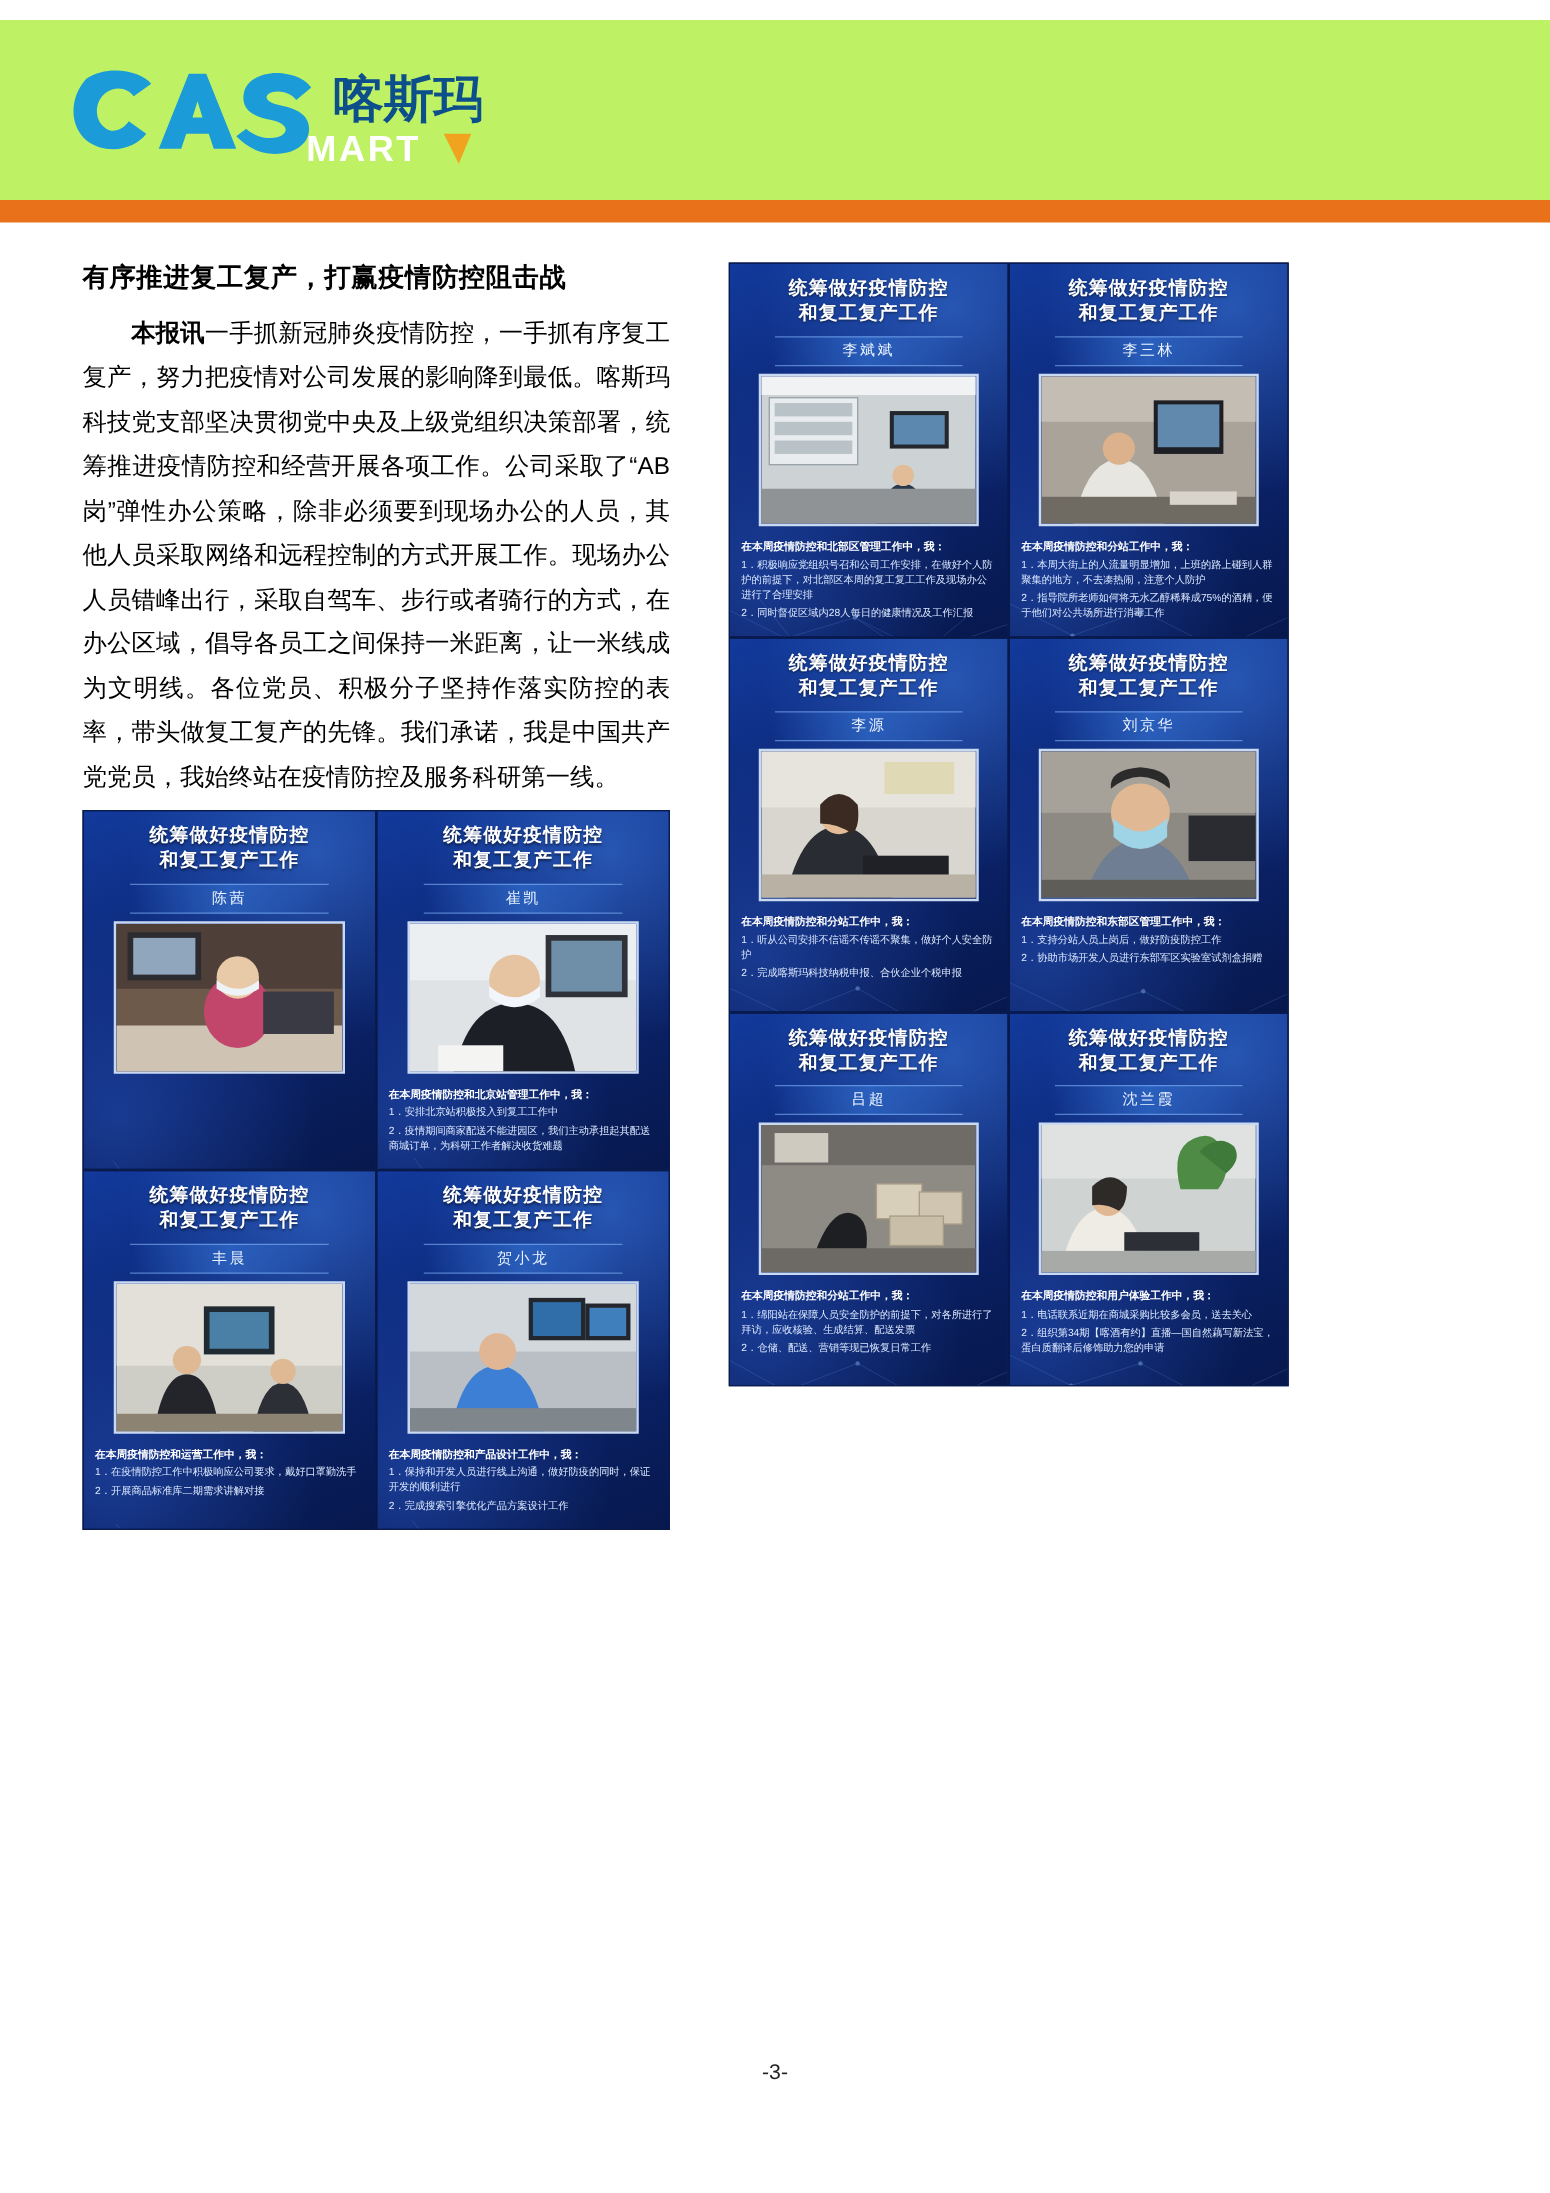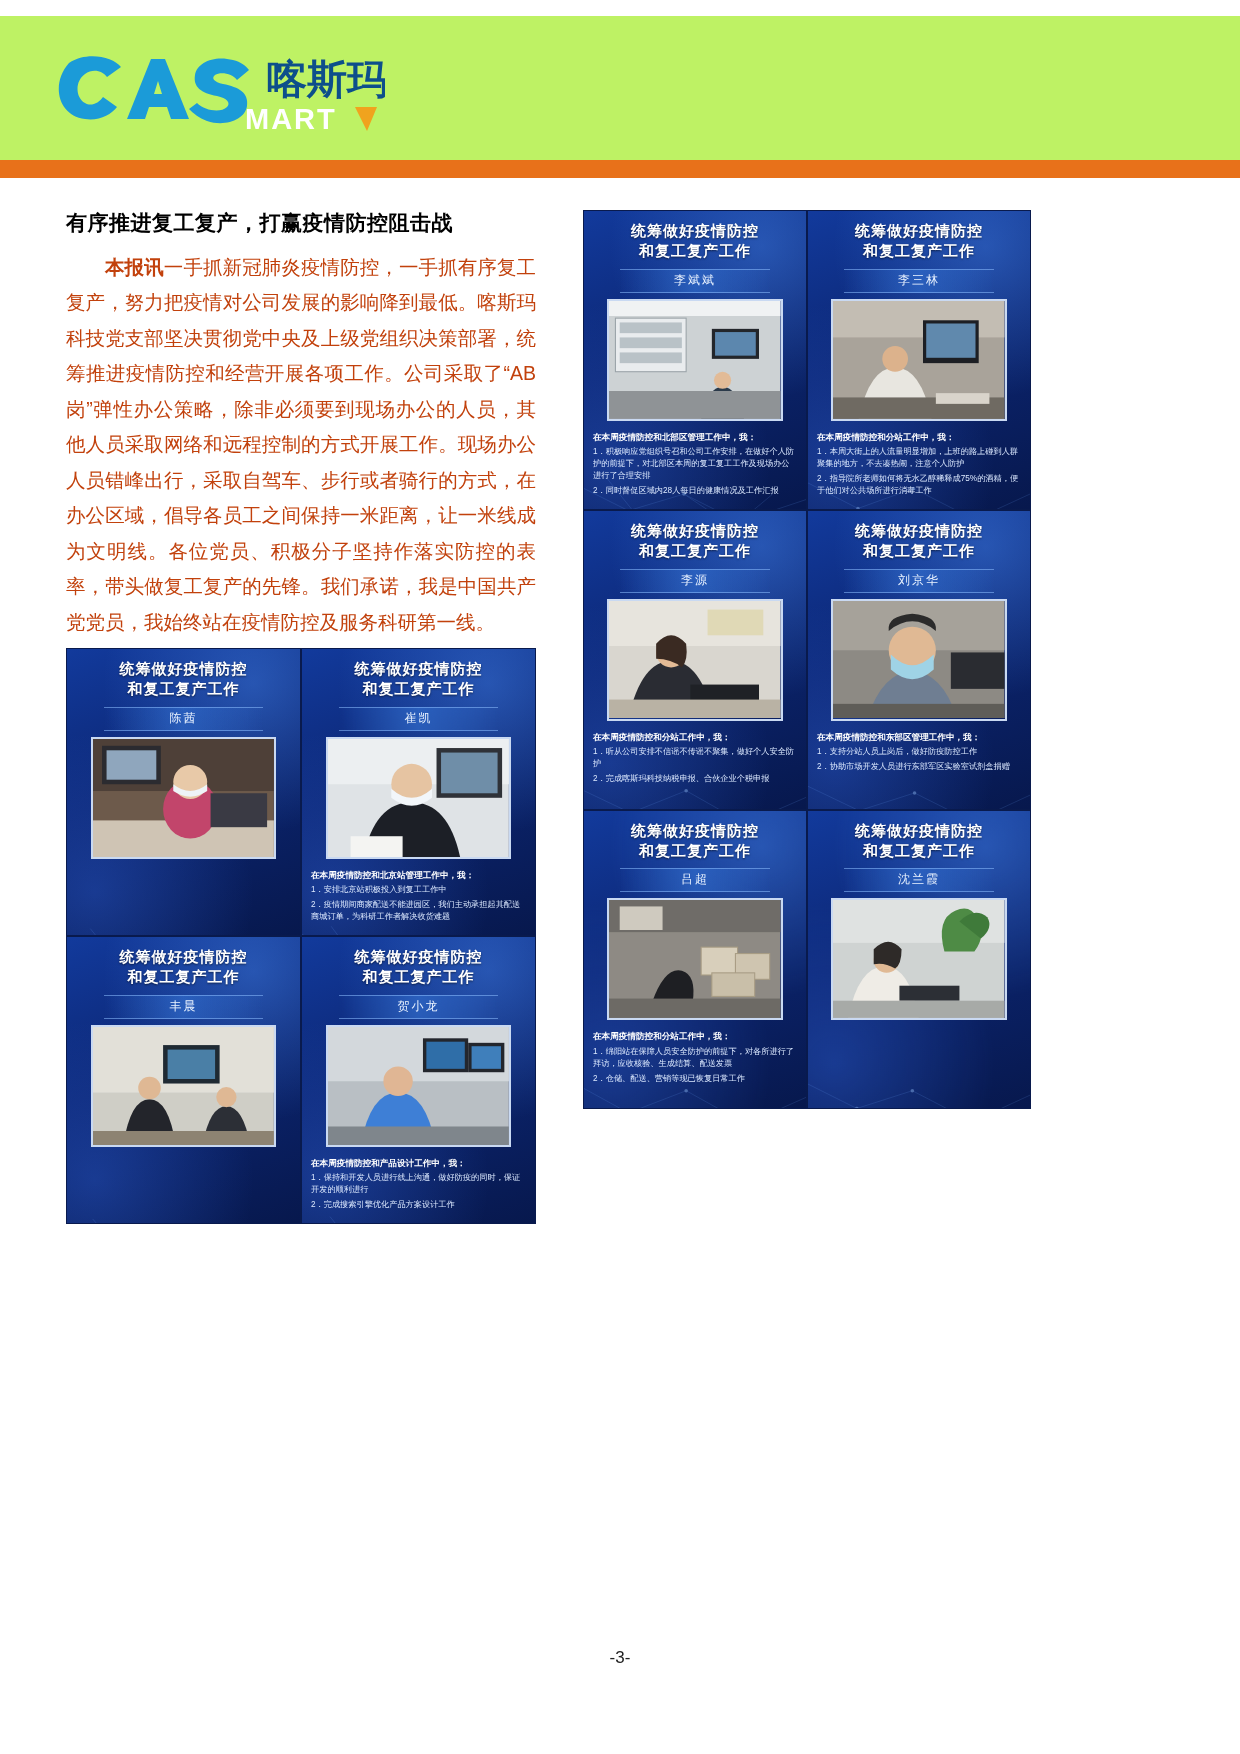--- a/index.html
+++ b/index.html
@@ -53,21 +53,21 @@
     letter-spacing: 0.5px;
     line-height: 1.4;
   }
 
   .article-body {
     position: absolute;
     left: 66px; top: 72px;
     width: 470px;
     font-size: 19.5px;
     line-height: 1.82;
-    color: #c2410c;
+    color: #000000;
     text-align: justify;
     text-justify: inter-ideograph;
     text-indent: 2em;
   }
   .article-body b { font-weight: bold; }
 
   
   .grid {
     position: absolute;
     display: grid;
@@ -306,20 +306,25 @@
           <rect x="0" y="0" width="160" height="58" fill="#e2e0d8"></rect>
           <rect x="62" y="16" width="50" height="34" fill="#1f2a33"></rect>
           <rect x="66" y="20" width="42" height="26" fill="#4a7fa6"></rect>
           <path d="M26 110 q6 -46 24 -46 q18 0 24 46 z" fill="#23252b"></path>
           <circle cx="50" cy="54" r="10" fill="#dfb894"></circle>
           <path d="M96 110 q6 -40 22 -40 q16 0 22 40 z" fill="#2c2f36"></path>
           <circle cx="118" cy="62" r="9" fill="#dfb894"></circle>
           <rect x="0" y="92" width="160" height="18" fill="#8d8372"></rect>
         </svg>
       </div>
+      <div class="poster-foot">
+        <div class="foot-lead">在本周疫情防控和运营工作中，我：</div>
+        <div class="foot-item">1．在疫情防控工作中积极响应公司要求，戴好口罩勤洗手</div>
+        <div class="foot-item">2．开展商品标准库二期需求讲解对接</div>
+      </div>
     </div>
 
     <div class="poster">
       <svg class="net" viewBox="0 0 200 300" preserveAspectRatio="none">
         <g stroke="#6fa8ff" stroke-width="0.5" fill="none" opacity="0.55">
           <path d="M0 248 L46 270 L96 254 L148 280 L200 256"></path>
           <path d="M0 284 L54 298 L124 276 L200 290"></path>
           <path d="M24 240 L64 290 M96 254 L124 276 M148 280 L178 254"></path>
         </g>
         <g fill="#9cc7ff" opacity="0.8">
@@ -572,17 +577,22 @@
           <rect x="0" y="0" width="160" height="40" fill="#dfe2e1"></rect>
           <path d="M104 48 q-8 -30 10 -38 q14 -6 20 6 q10 16 -2 32 z" fill="#4e8b45"></path>
           <path d="M118 20 q14 -14 26 -4 q6 10 -6 20 z" fill="#3f7a3a"></path>
           <path d="M14 110 q10 -48 34 -48 q24 0 32 48 z" fill="#efece6"></path>
           <circle cx="50" cy="56" r="12" fill="#e0b994"></circle>
           <path d="M38 46 q14 -14 26 0 q0 14 -6 18 q-10 -6 -20 -4 z" fill="#2e2a28"></path>
           <rect x="62" y="80" width="56" height="14" fill="#2c2f35"></rect>
           <rect x="0" y="94" width="160" height="16" fill="#a7aaa7"></rect>
         </svg>
       </div>
+      <div class="poster-foot">
+        <div class="foot-lead">在本周疫情防控和用户体验工作中，我：</div>
+        <div class="foot-item">1．电话联系近期在商城采购比较多会员，送去关心</div>
+        <div class="foot-item">2．组织第34期【喀酒有约】直播—国自然藕写新法宝，蛋白质翻译后修饰助力您的申请</div>
+      </div>
     </div>
   </div>
 
   <div class="page-number">-3-</div>
 </div>
 
 </body></html>

